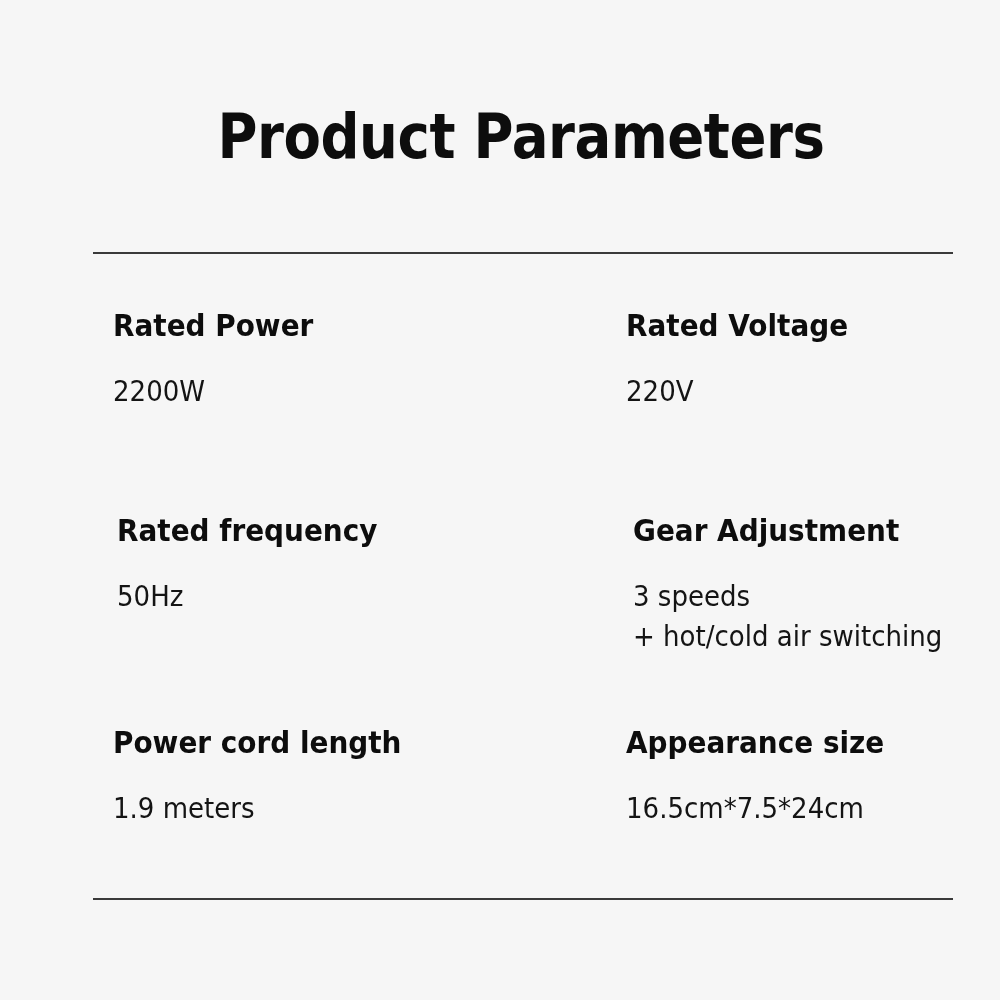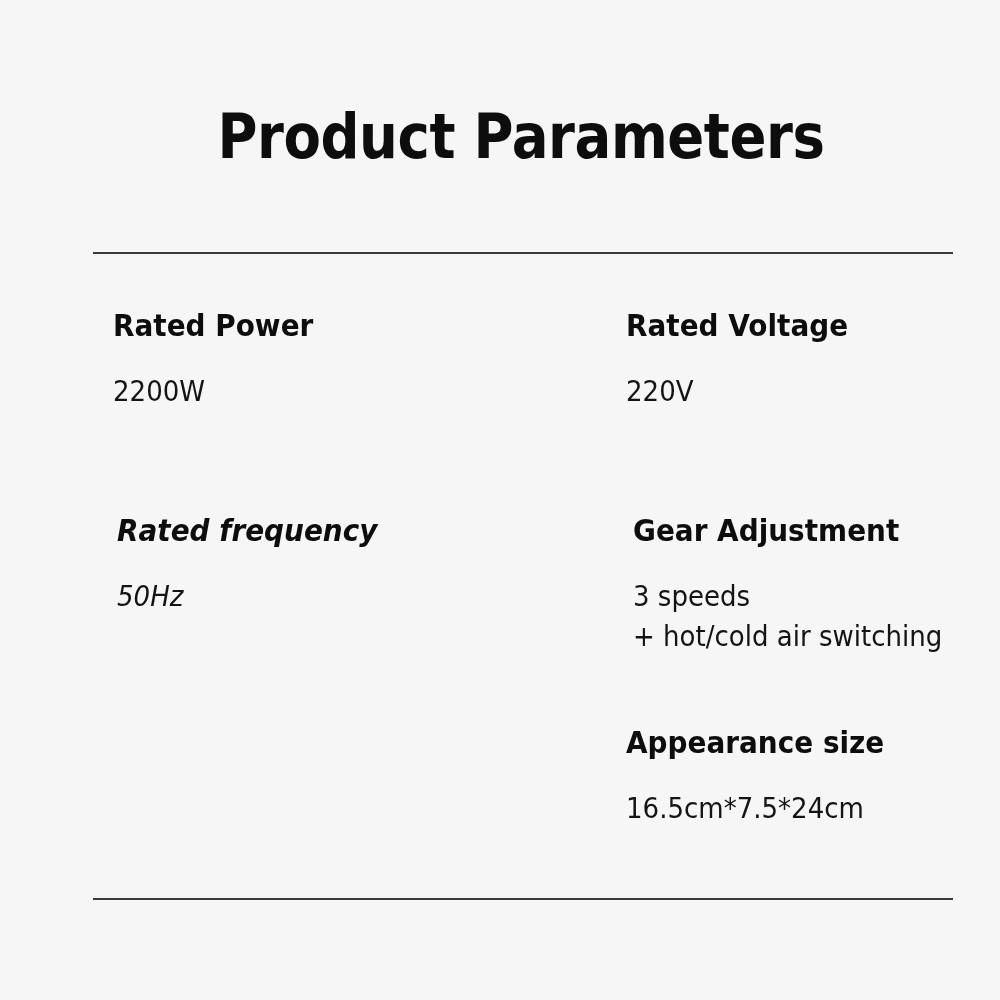--- a/index.html
+++ b/index.html
@@ -64,21 +64,21 @@
     width: 420px;
   }
   .col-left  { left: 92px; }
   .col-right { left: 605px; }
 
   .row-1 { top: 56px; }
   .row-2 { top: 261px; }
   .row-3 { top: 473px; }
 
   
-  .indent { padding-left: 4px; font-style: italic; }
+  .indent { padding-left: 4px; }
   .indent-r { padding-left: 7px; }
 
   .spec-label {
     font-family: "DejaVu Sans", sans-serif;
     font-weight: bold;
     font-size: 30px;
     line-height: 36px;
     color: #0d0d0d;
     white-space: nowrap;
     transform: scaleX(0.93);
@@ -130,20 +130,26 @@
     </div>
 
     <div class="spec-cell col-right row-2 indent-r">
       <div class="spec-label">Gear Adjustment</div>
       <div class="spec-value">
         <span class="vline">3 speeds</span>
         <span class="vline">+ hot/cold air switching</span>
       </div>
     </div>
 
+    <div class="spec-cell col-left row-3">
+      <div class="spec-label">Power cord length</div>
+      <div class="spec-value">
+        <span class="vline">1.9 meters</span>
+      </div>
+    </div>
 
     <div class="spec-cell col-right row-3">
       <div class="spec-label">Appearance size</div>
       <div class="spec-value">
         <span class="vline">16.5cm*7.5*24cm</span>
       </div>
     </div>
 
   </div>
 

